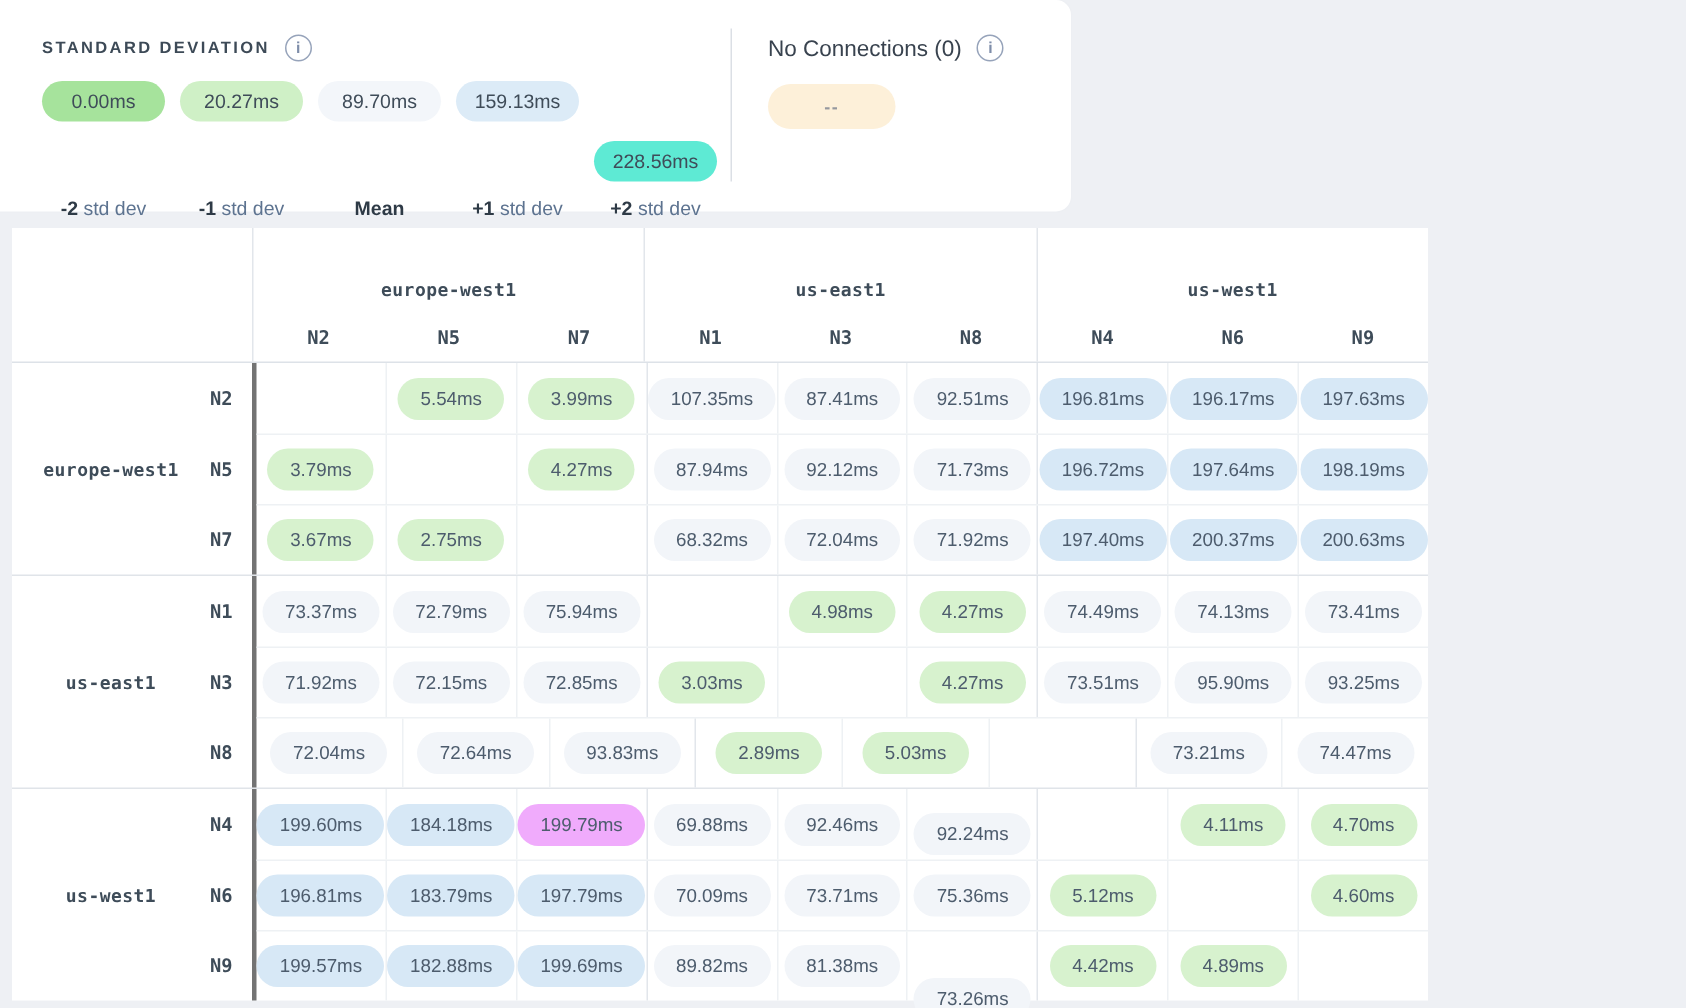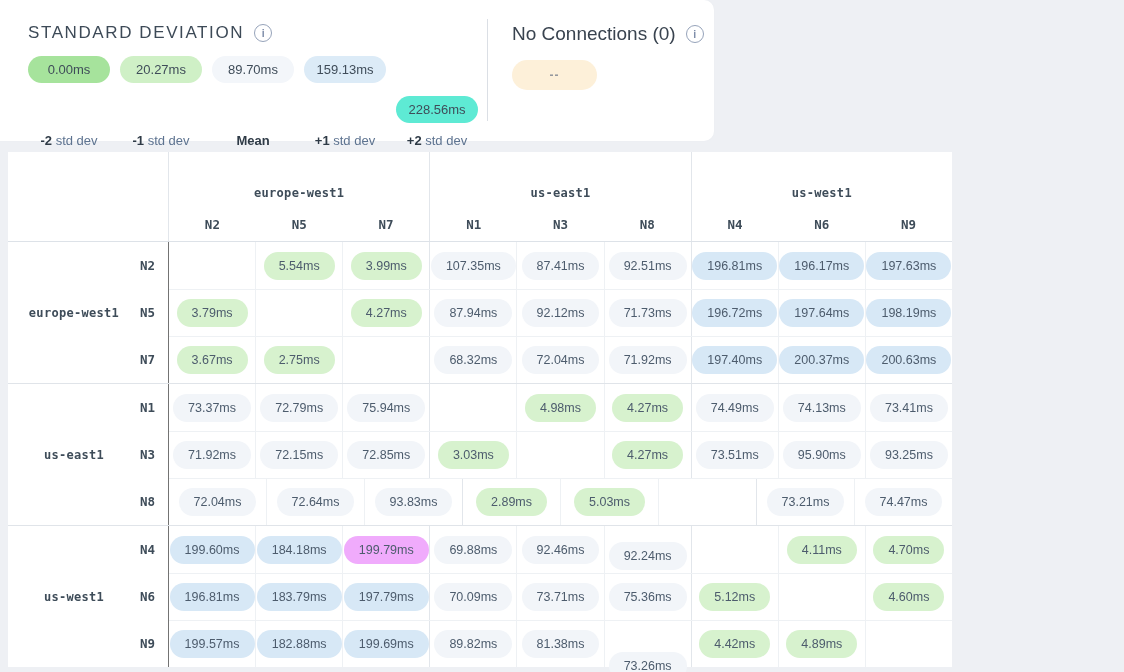--- a/index.html
+++ b/index.html
@@ -9,38 +9,38 @@
   }
   
   .legend-card{
     position:absolute;top:0;left:0;width:714px;height:141px;
     background:#ffffff;border-radius:0 10px 10px 0;
     box-shadow:0 0 0 1px #edeff3;display:flex;box-sizing:border-box;
   }
   .legend-left{width:487px;box-sizing:border-box;padding:23px 0 0 28px;}
   .legend-title-row{display:flex;align-items:center;gap:10px;}
   .legend-title{
-    font-size:17px;font-weight:normal;letter-spacing:1.6px;color:#3d4a57;
+    font-size:11px;font-weight:bold;letter-spacing:1.6px;color:#3d4a57;
   }
   .info-icon{
     width:16px;height:16px;border:1.5px solid #96a3ba;border-radius:50%;
     color:#7e8da9;font-size:10.5px;line-height:16px;text-align:center;
     font-weight:600;flex:none;cursor:pointer;
   }
   .legend-pills{display:flex;gap:10px;margin-top:13px;}
   .lpill{
     width:82px;height:27px;border-radius:14px;display:flex;align-items:center;
     justify-content:center;font-size:13px;color:#3f4c59;
   }
   .legend-labels{display:flex;gap:10px;margin-top:10px;}
   .llabel{width:82px;text-align:center;font-size:13px;color:#5d7390;}
   .llabel b{color:#2e3a46;font-weight:bold;}
   .v-divider{width:1px;background:#dbdfe5;margin:19px 0 20px 0;}
   .legend-right{padding:23px 0 0 24px;}
-  .noconn-title{font-size:19px;color:#39434f;}
+  .noconn-title{font-size:15px;color:#39434f;}
   .noconn-pill{
     margin-top:15px;width:85px;height:30px;border-radius:15px;
     display:flex;align-items:center;justify-content:center;
     font-size:12px;color:#95989e;letter-spacing:1px;font-weight:bold;
   }
   
   .matrix{
     position:absolute;top:152px;left:8px;width:944px;background:#ffffff;
   }
   .matrix-header{
@@ -68,21 +68,21 @@
     position:absolute;left:0;top:50%;transform:translateY(-50%);width:132px;
     text-align:center;font-family:"DejaVu Sans Mono",monospace;font-weight:bold;
     font-size:12px;color:#3e4c59;letter-spacing:.3px;
   }
   .node-label{
     height:47px;box-sizing:border-box;display:flex;align-items:center;
     justify-content:flex-end;padding-right:13px;
     font-family:"DejaVu Sans Mono",monospace;font-weight:bold;
     font-size:12.5px;color:#3e4c59;
   }
-  .data-cols{flex:1;border-left:1px solid #737373;}
+  .data-cols{flex:1;border-left:3px solid #737373;}
   .data-row{display:flex;height:47px;box-sizing:border-box;}
   .data-row + .data-row{border-top:1px solid #eef1f4;}
   .cell{
     flex:1;display:flex;align-items:center;justify-content:center;
     border-left:1px solid #eef1f4;box-sizing:border-box;
   }
   .cell:first-child{border-left:none;}
   .cell.strong{border-left-color:#e2e6eb;}
   .pill{
     height:28px;padding:0 15px;border-radius:14px;display:flex;

